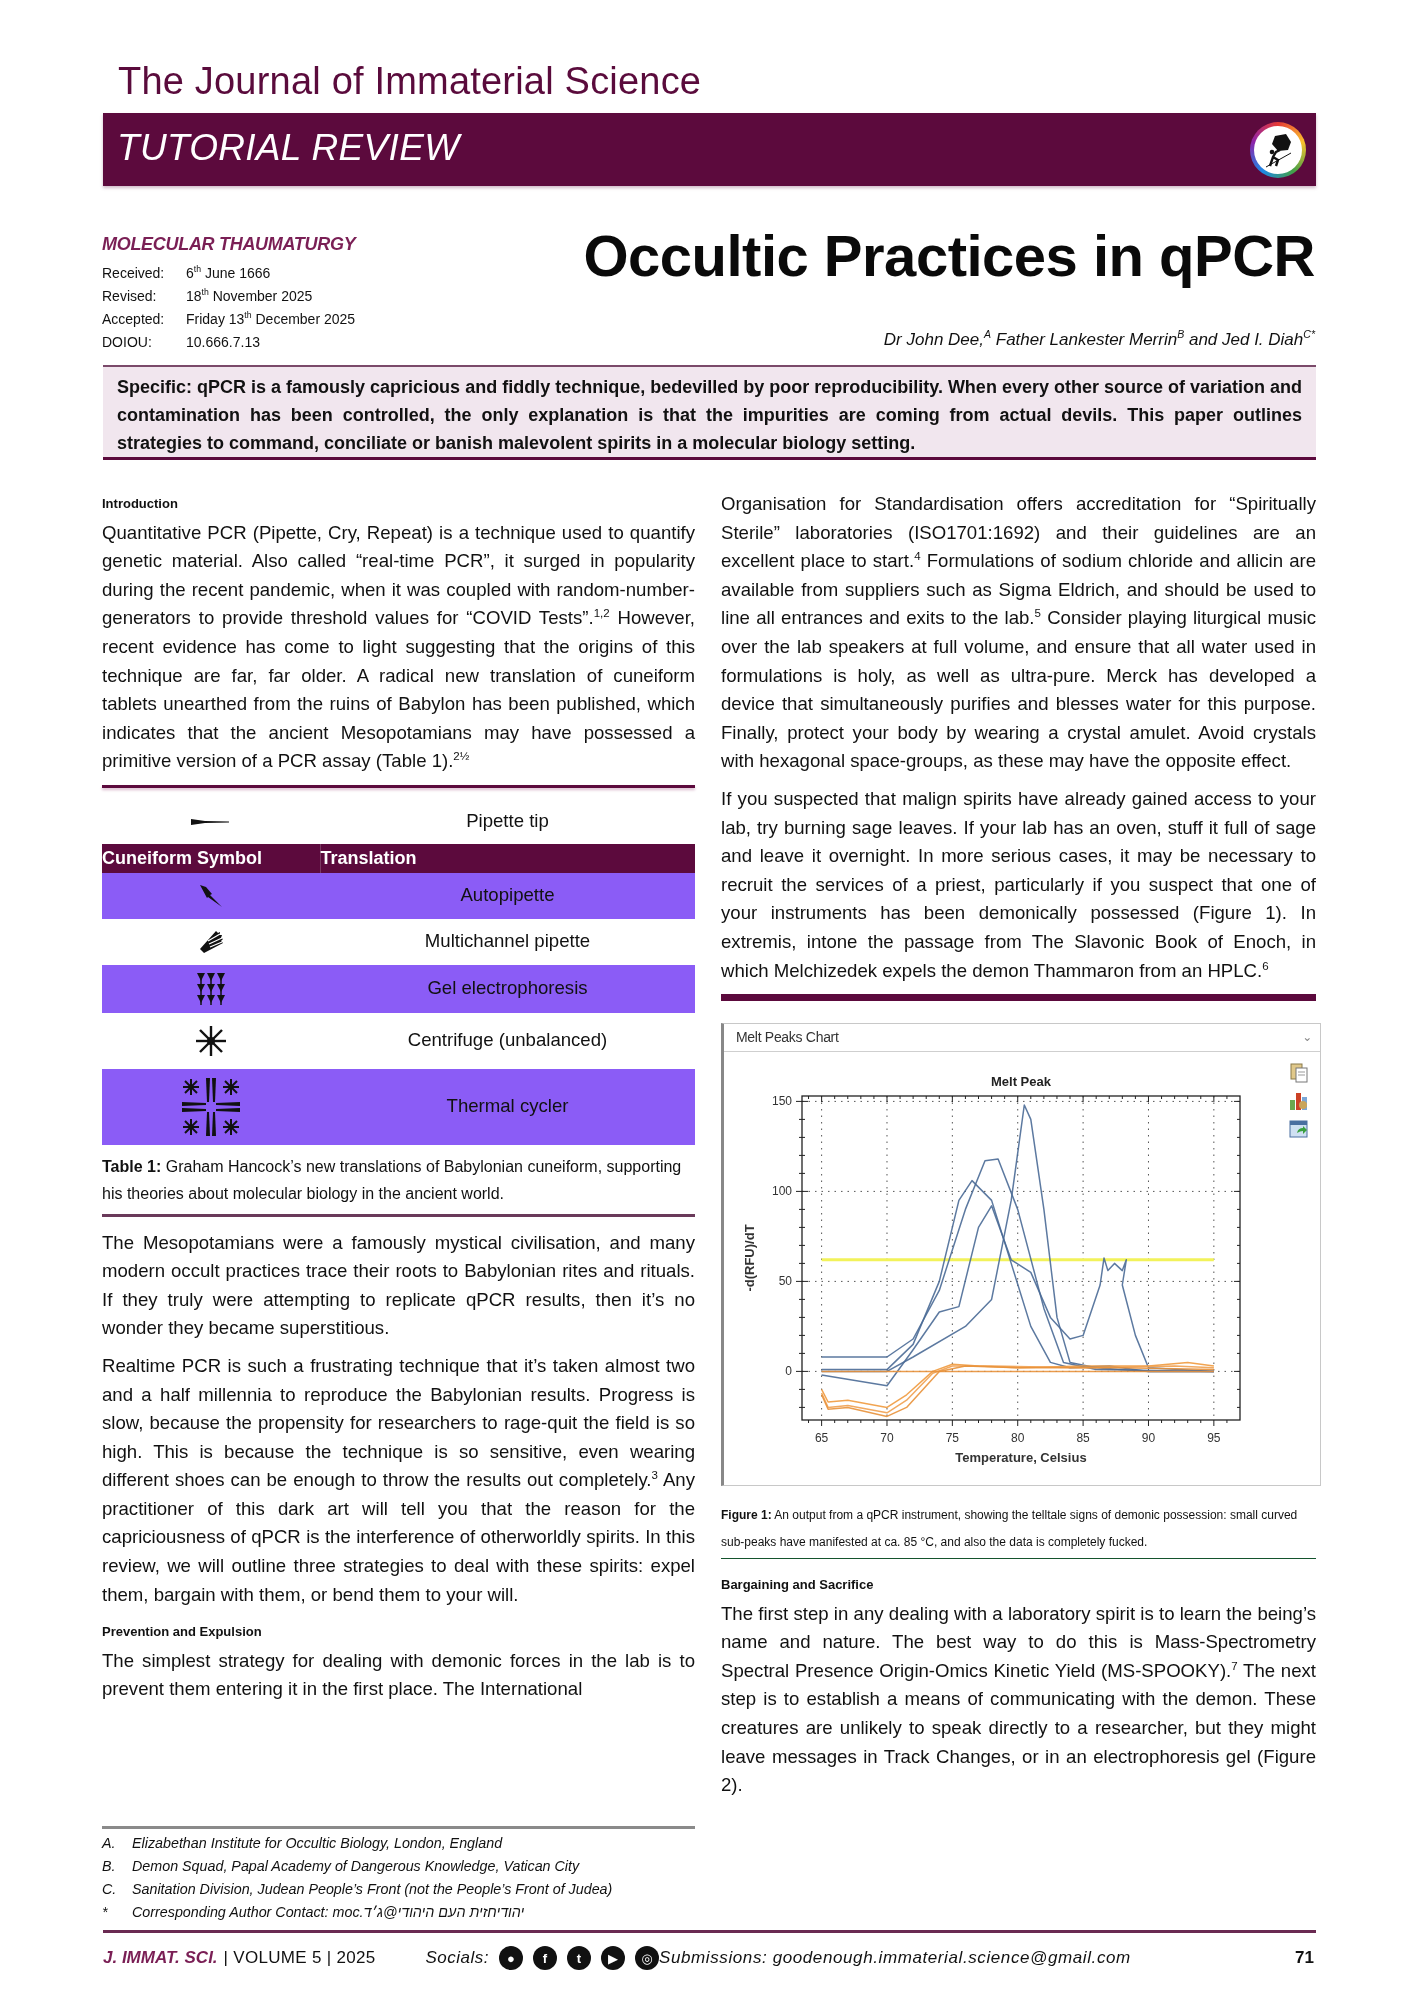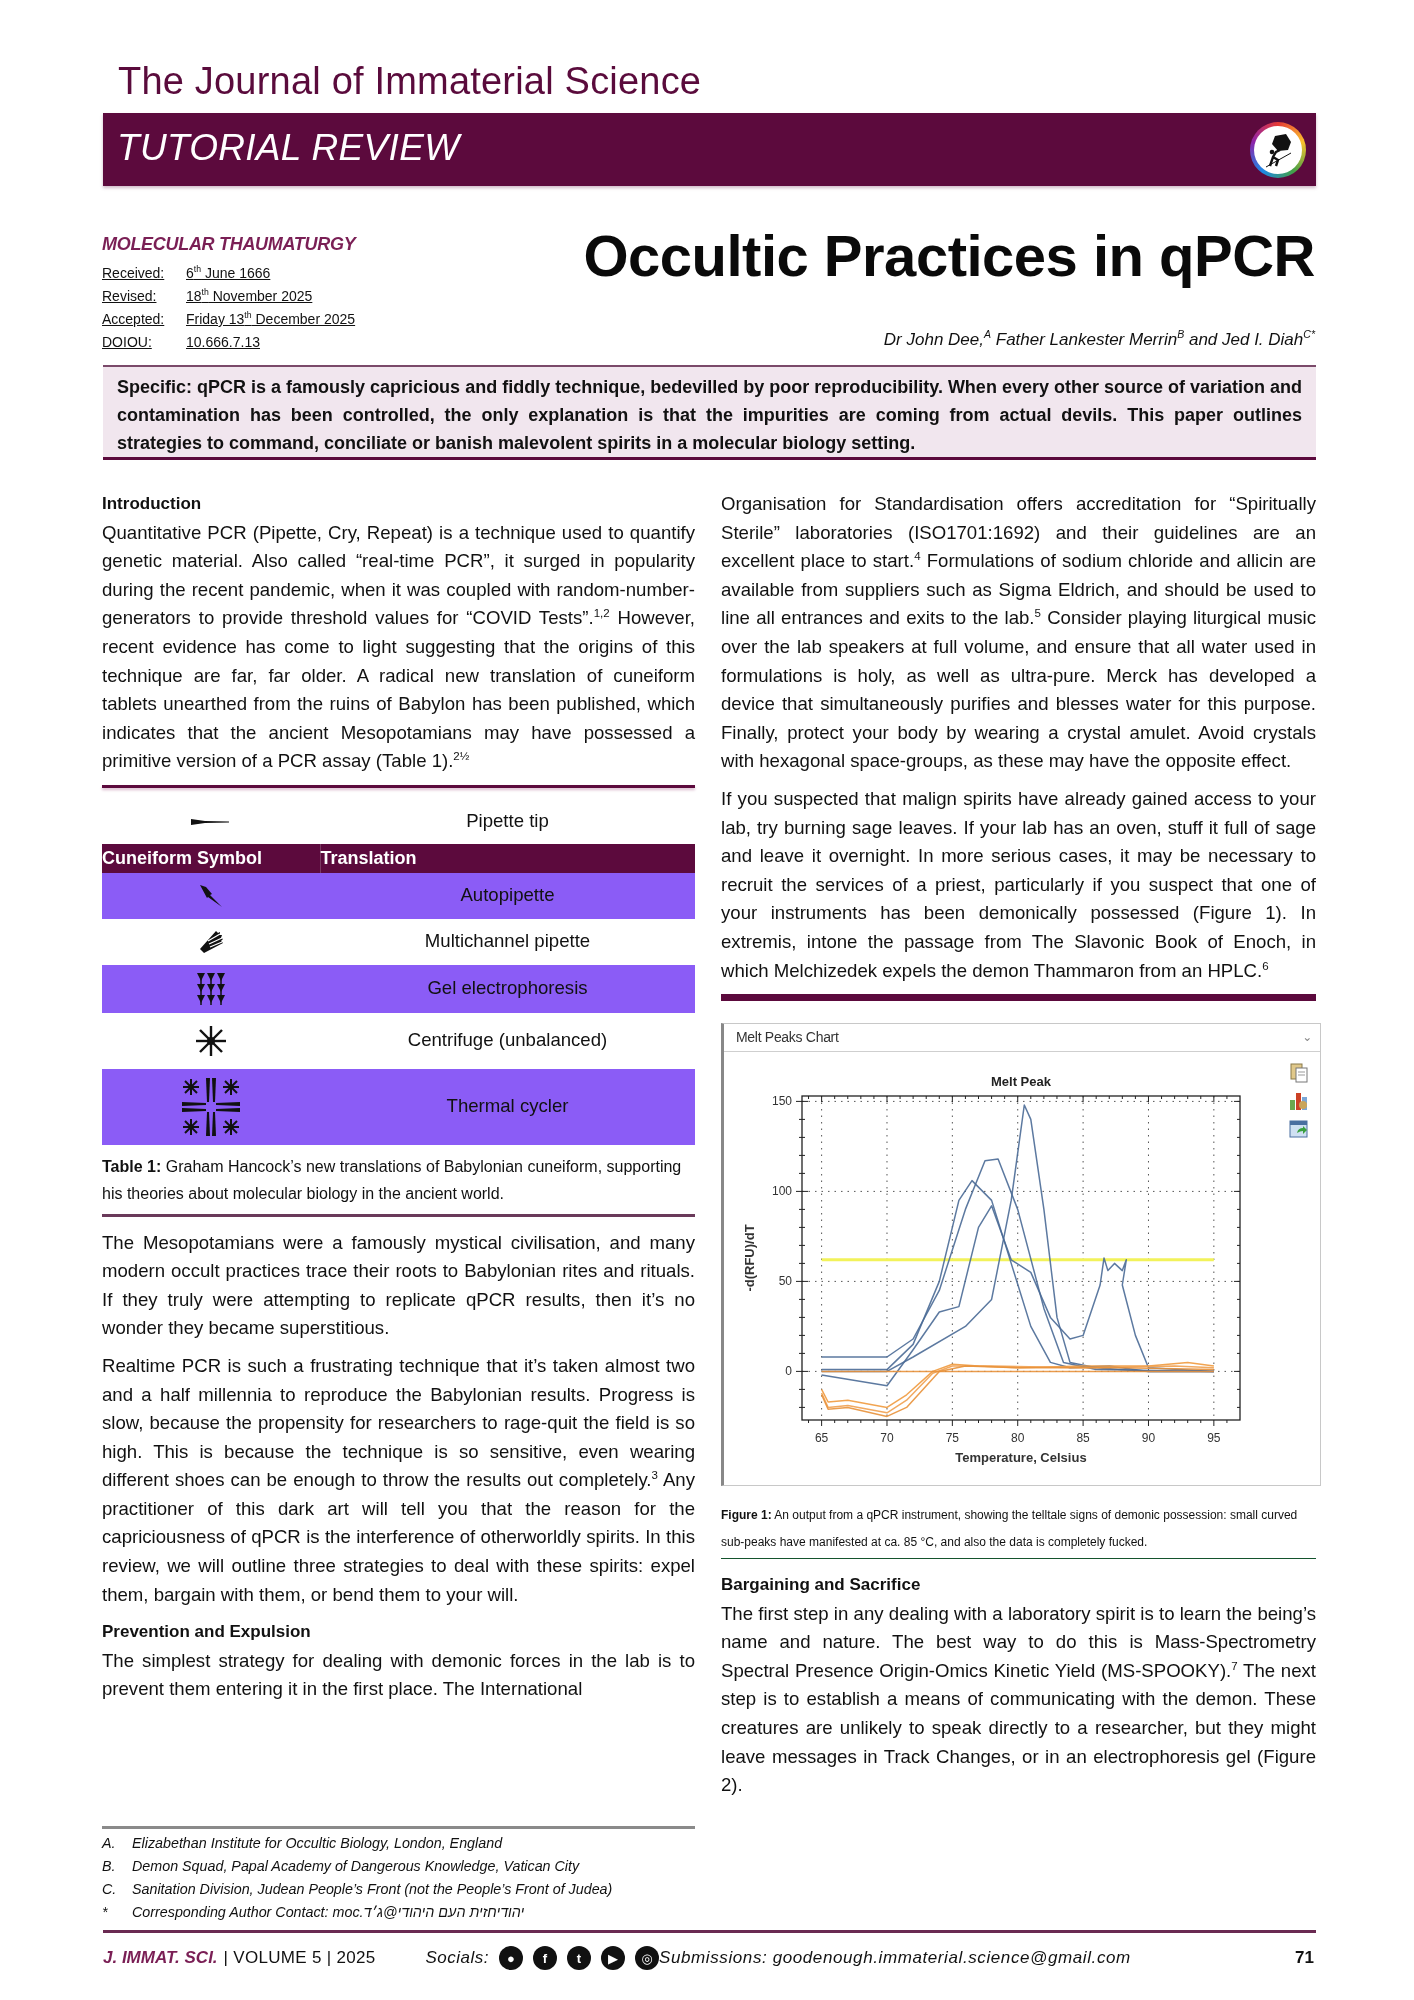--- a/index.html
+++ b/index.html
@@ -7,32 +7,32 @@
   body { font-family: "Liberation Sans", "DejaVu Sans", sans-serif; color: #111; position: relative; }
 
   .journal-title { position: absolute; left: 118px; top: 60px; font-size: 38px; color: #5a0b3c; letter-spacing: 0.2px; }
   .banner { position: absolute; left: 103px; top: 113px; width: 1213px; height: 73px; background: #5c0a3d; box-shadow: 0 2px 3px rgba(120,60,100,0.35); }
   .banner-text { position: absolute; left: 14px; top: 14px; color: #fff; font-size: 37px; font-style: italic; letter-spacing: 0.3px; }
   .logo { position: absolute; right: 10px; top: 9px; width: 56px; height: 56px; border-radius: 50%;
           background: conic-gradient(#e53935, #fbc02d, #43a047, #1e88e5, #8e24aa, #e53935); padding: 4px; }
   .logo-inner { width: 100%; height: 100%; border-radius: 50%; background: #fff; display: flex; align-items: center; justify-content: center; }
 
   .section-label { position: absolute; left: 102px; top: 234px; font-size: 18px; font-weight: bold; font-style: italic; color: #7a1f55; letter-spacing: -0.3px; }
-  .dates { position: absolute; left: 102px; top: 262px; font-size: 14px; line-height: 23px; text-decoration: underline; }
+  .dates { position: absolute; left: 102px; top: 262px; font-size: 14px; line-height: 23px; }
   .dates .row { display: flex; }
   .dates .k { width: 84px; }
   sup { font-size: 0.62em; line-height: 0; vertical-align: super; }
 
   .title { position: absolute; right: 99px; top: 222px; font-size: 58px; font-weight: bold; color: #0a0a0a; letter-spacing: -0.5px; }
   .authors { position: absolute; right: 99px; top: 330px; font-size: 17px; font-style: italic; }
   .abstract { position: absolute; left: 103px; top: 365px; width: 1213px; height: 95px; background: #f1e6ee; border-top: 2px solid #7b4a6a; border-bottom: 3px solid #5c0a3d; padding: 6px 14px; font-size: 18px; font-weight: bold; line-height: 28px; text-align: justify; text-align-last: left; }
 
   .col { position: absolute; font-size: 18.6px; line-height: 28.6px; text-align: justify; }
   .col p { margin-bottom: 9px; }
-  .col h3 { font-size: 17px; font-weight: bold; line-height: 28.6px; }
+  .col h3 { font-size: 13px; font-weight: bold; line-height: 28.6px; }
   .colL { left: 102px; width: 593px; }
   .colR { left: 721px; width: 595px; }
 
   .hr-pink { height: 3px; background: #5c0a3d; margin: 6px 0 10px 0; box-shadow: 0 2px 3px #d9b9cc; }
   table.cune { width: 100%; border-collapse: collapse; font-size: 18.6px; }
   table.cune th { background: #5c0a3d; color: #fff; font-weight: bold; height: 28px; font-size: 18px; }
   table.cune th:first-child { width: 218px; border-right: 1px solid #7a3a62; }
   table.cune td { text-align: center; }
   table.cune tr.alt td { background: #8b5cf6; }
   .glyph { display: inline-block; vertical-align: middle; }

